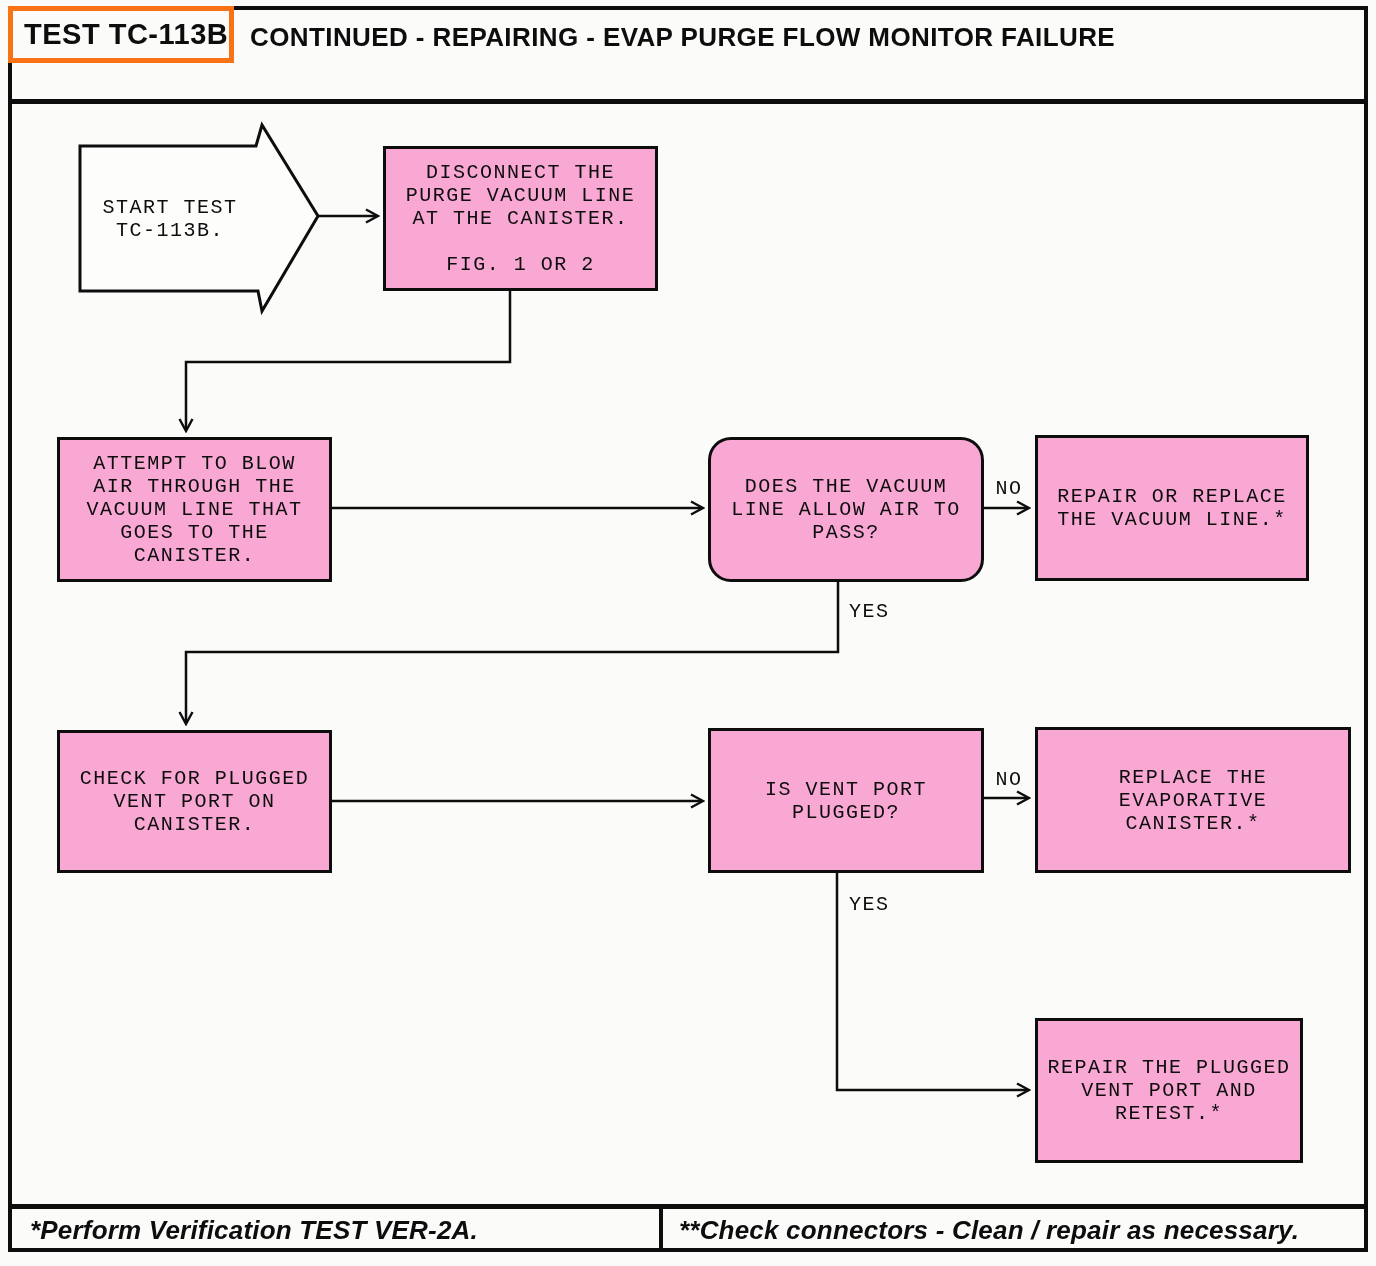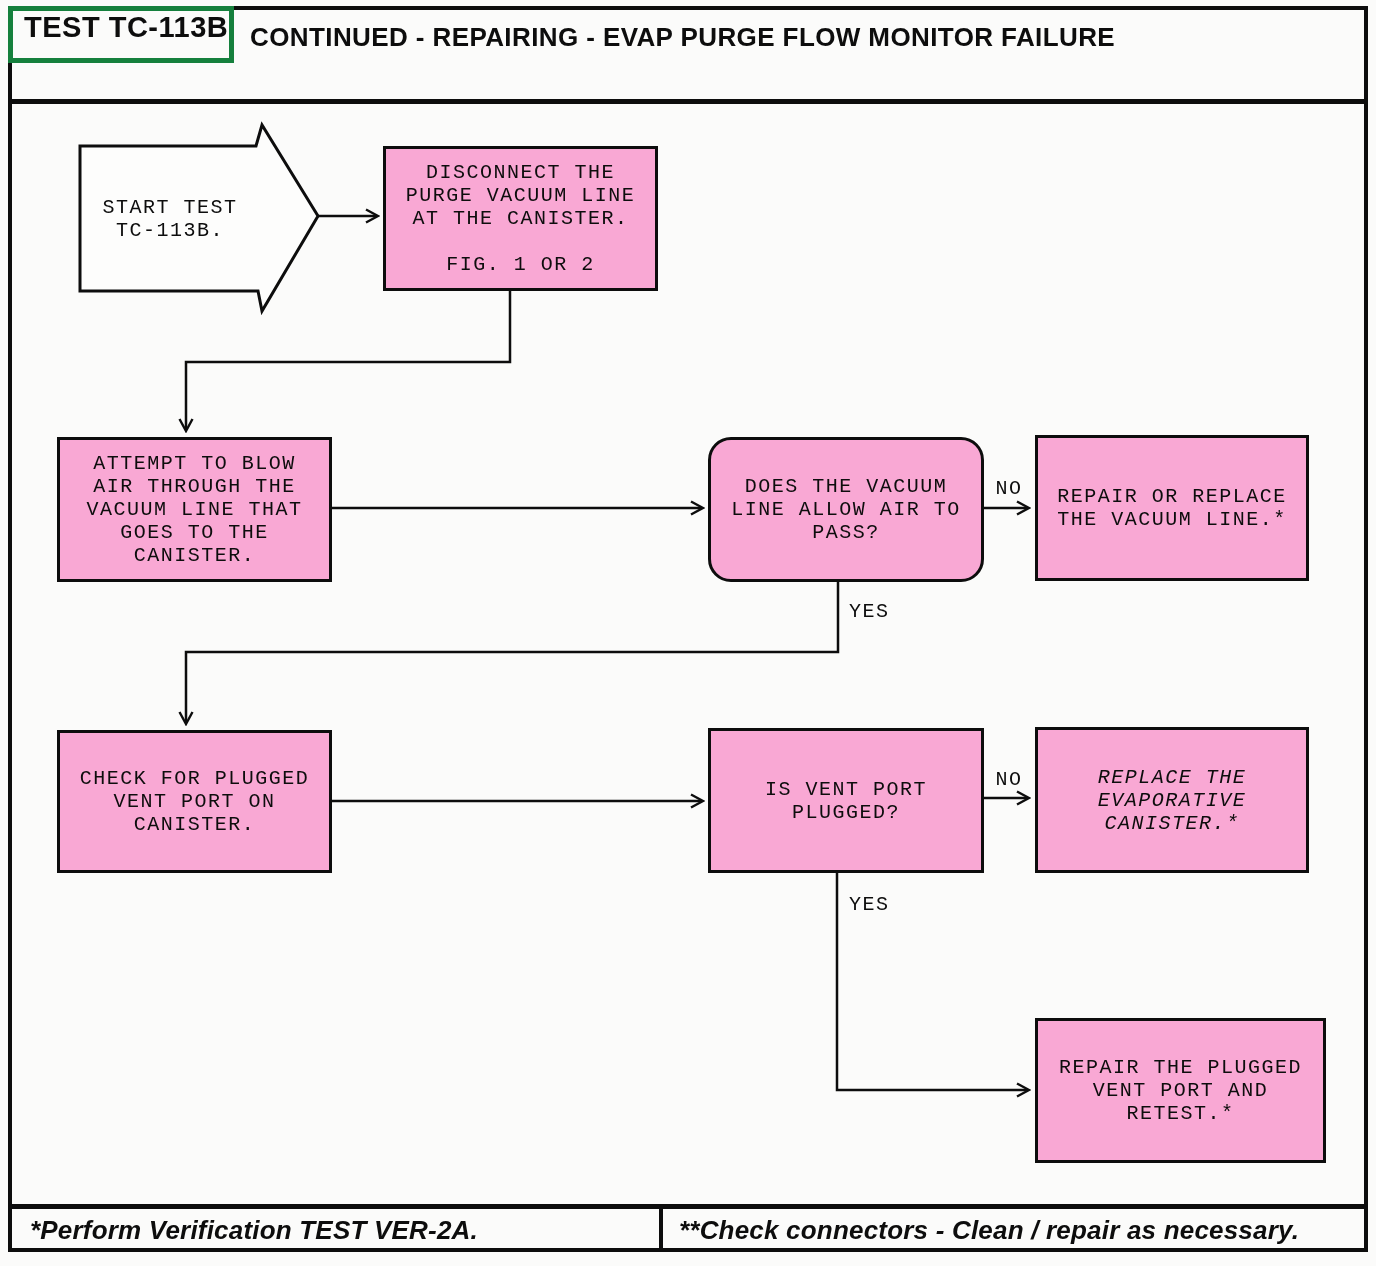--- a/index.html
+++ b/index.html
@@ -14,22 +14,22 @@
   
   .frame{
     position:absolute;left:8px;top:6px;width:1360px;height:1246px;
     border:4px solid #0d0d0d;box-sizing:border-box;
   }
   .header-sep{
     position:absolute;left:8px;top:99px;width:1360px;height:5px;background:#0d0d0d;
   }
   .testid-box{
     position:absolute;left:8px;top:6px;width:226px;height:57px;
-    border:5px solid #15803d;box-sizing:border-box;
-    display:flex;align-items:flex-start;
+    border:5px solid #f97316;box-sizing:border-box;
+    display:flex;align-items:center;
     background:#fbfbfa;
   }
   .testid-box span{
     padding-left:11px;font-size:29px;font-weight:bold;letter-spacing:0.5px;white-space:nowrap;
   }
   .page-title{
     position:absolute;left:250px;top:22px;
     font-size:26px;font-weight:bold;letter-spacing:0.4px;white-space:nowrap;text-align:right;
   }
   
@@ -122,25 +122,25 @@
   <div class="node" style="left:1035px;top:435px;width:274px;height:146px;">REPAIR OR REPLACE
 THE VACUUM LINE.*</div>
 
   <div class="node" style="left:57px;top:730px;width:275px;height:143px;">CHECK FOR PLUGGED
 VENT PORT ON
 CANISTER.</div>
 
   <div class="node" style="left:708px;top:728px;width:276px;height:145px;">IS VENT PORT
 PLUGGED?</div>
 
-  <div class="node" style="left:1035px;top:727px;width:274px;height:146px;font-style:italic;">REPLACE THE
+  <div class="node" style="left:1035px;top:727px;width:316px;height:146px;">REPLACE THE
 EVAPORATIVE
 CANISTER.*</div>
 
-  <div class="node" style="left:1035px;top:1018px;width:291px;height:145px;">REPAIR THE PLUGGED
+  <div class="node" style="left:1035px;top:1018px;width:268px;height:145px;">REPAIR THE PLUGGED
 VENT PORT AND
 RETEST.*</div>
 
   <div class="edge-label" style="left:986px;top:477px;width:46px;text-align:center;">NO</div>
   <div class="edge-label" style="left:849px;top:600px;">YES</div>
   <div class="edge-label" style="left:986px;top:768px;width:46px;text-align:center;">NO</div>
   <div class="edge-label" style="left:849px;top:893px;">YES</div>
 
   <div class="footer">
     <div class="cell left">*Perform Verification TEST VER-2A.</div>

